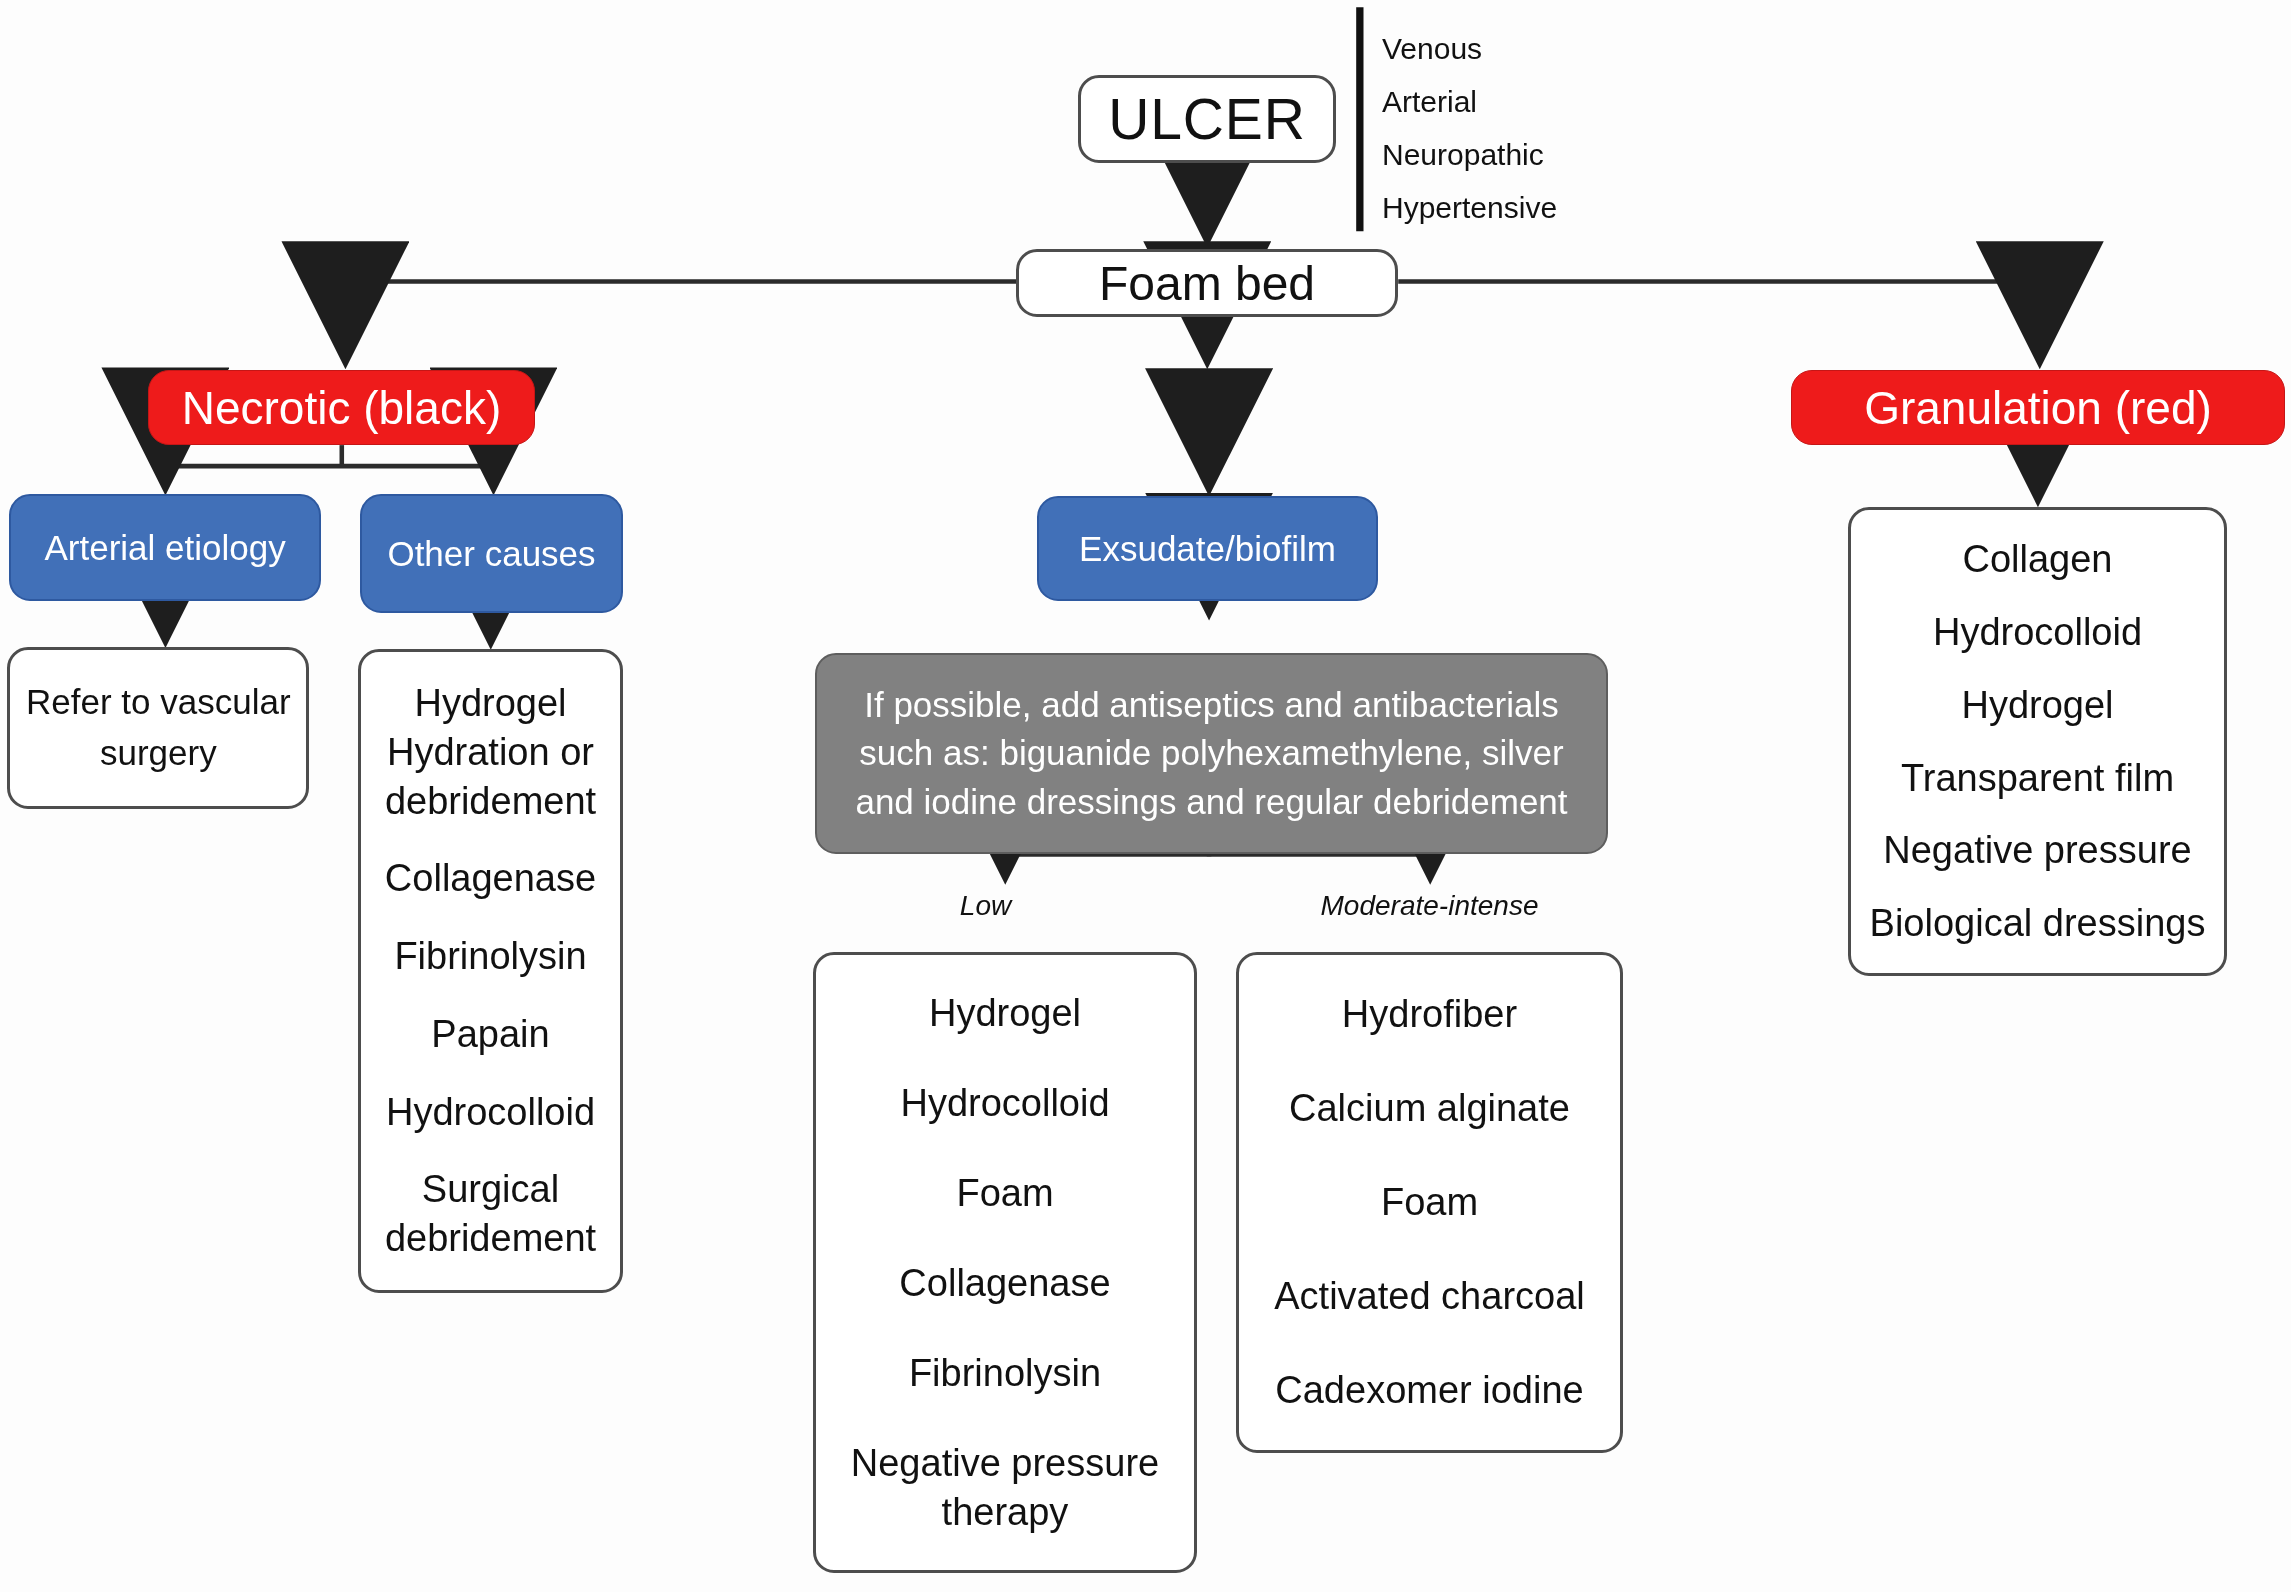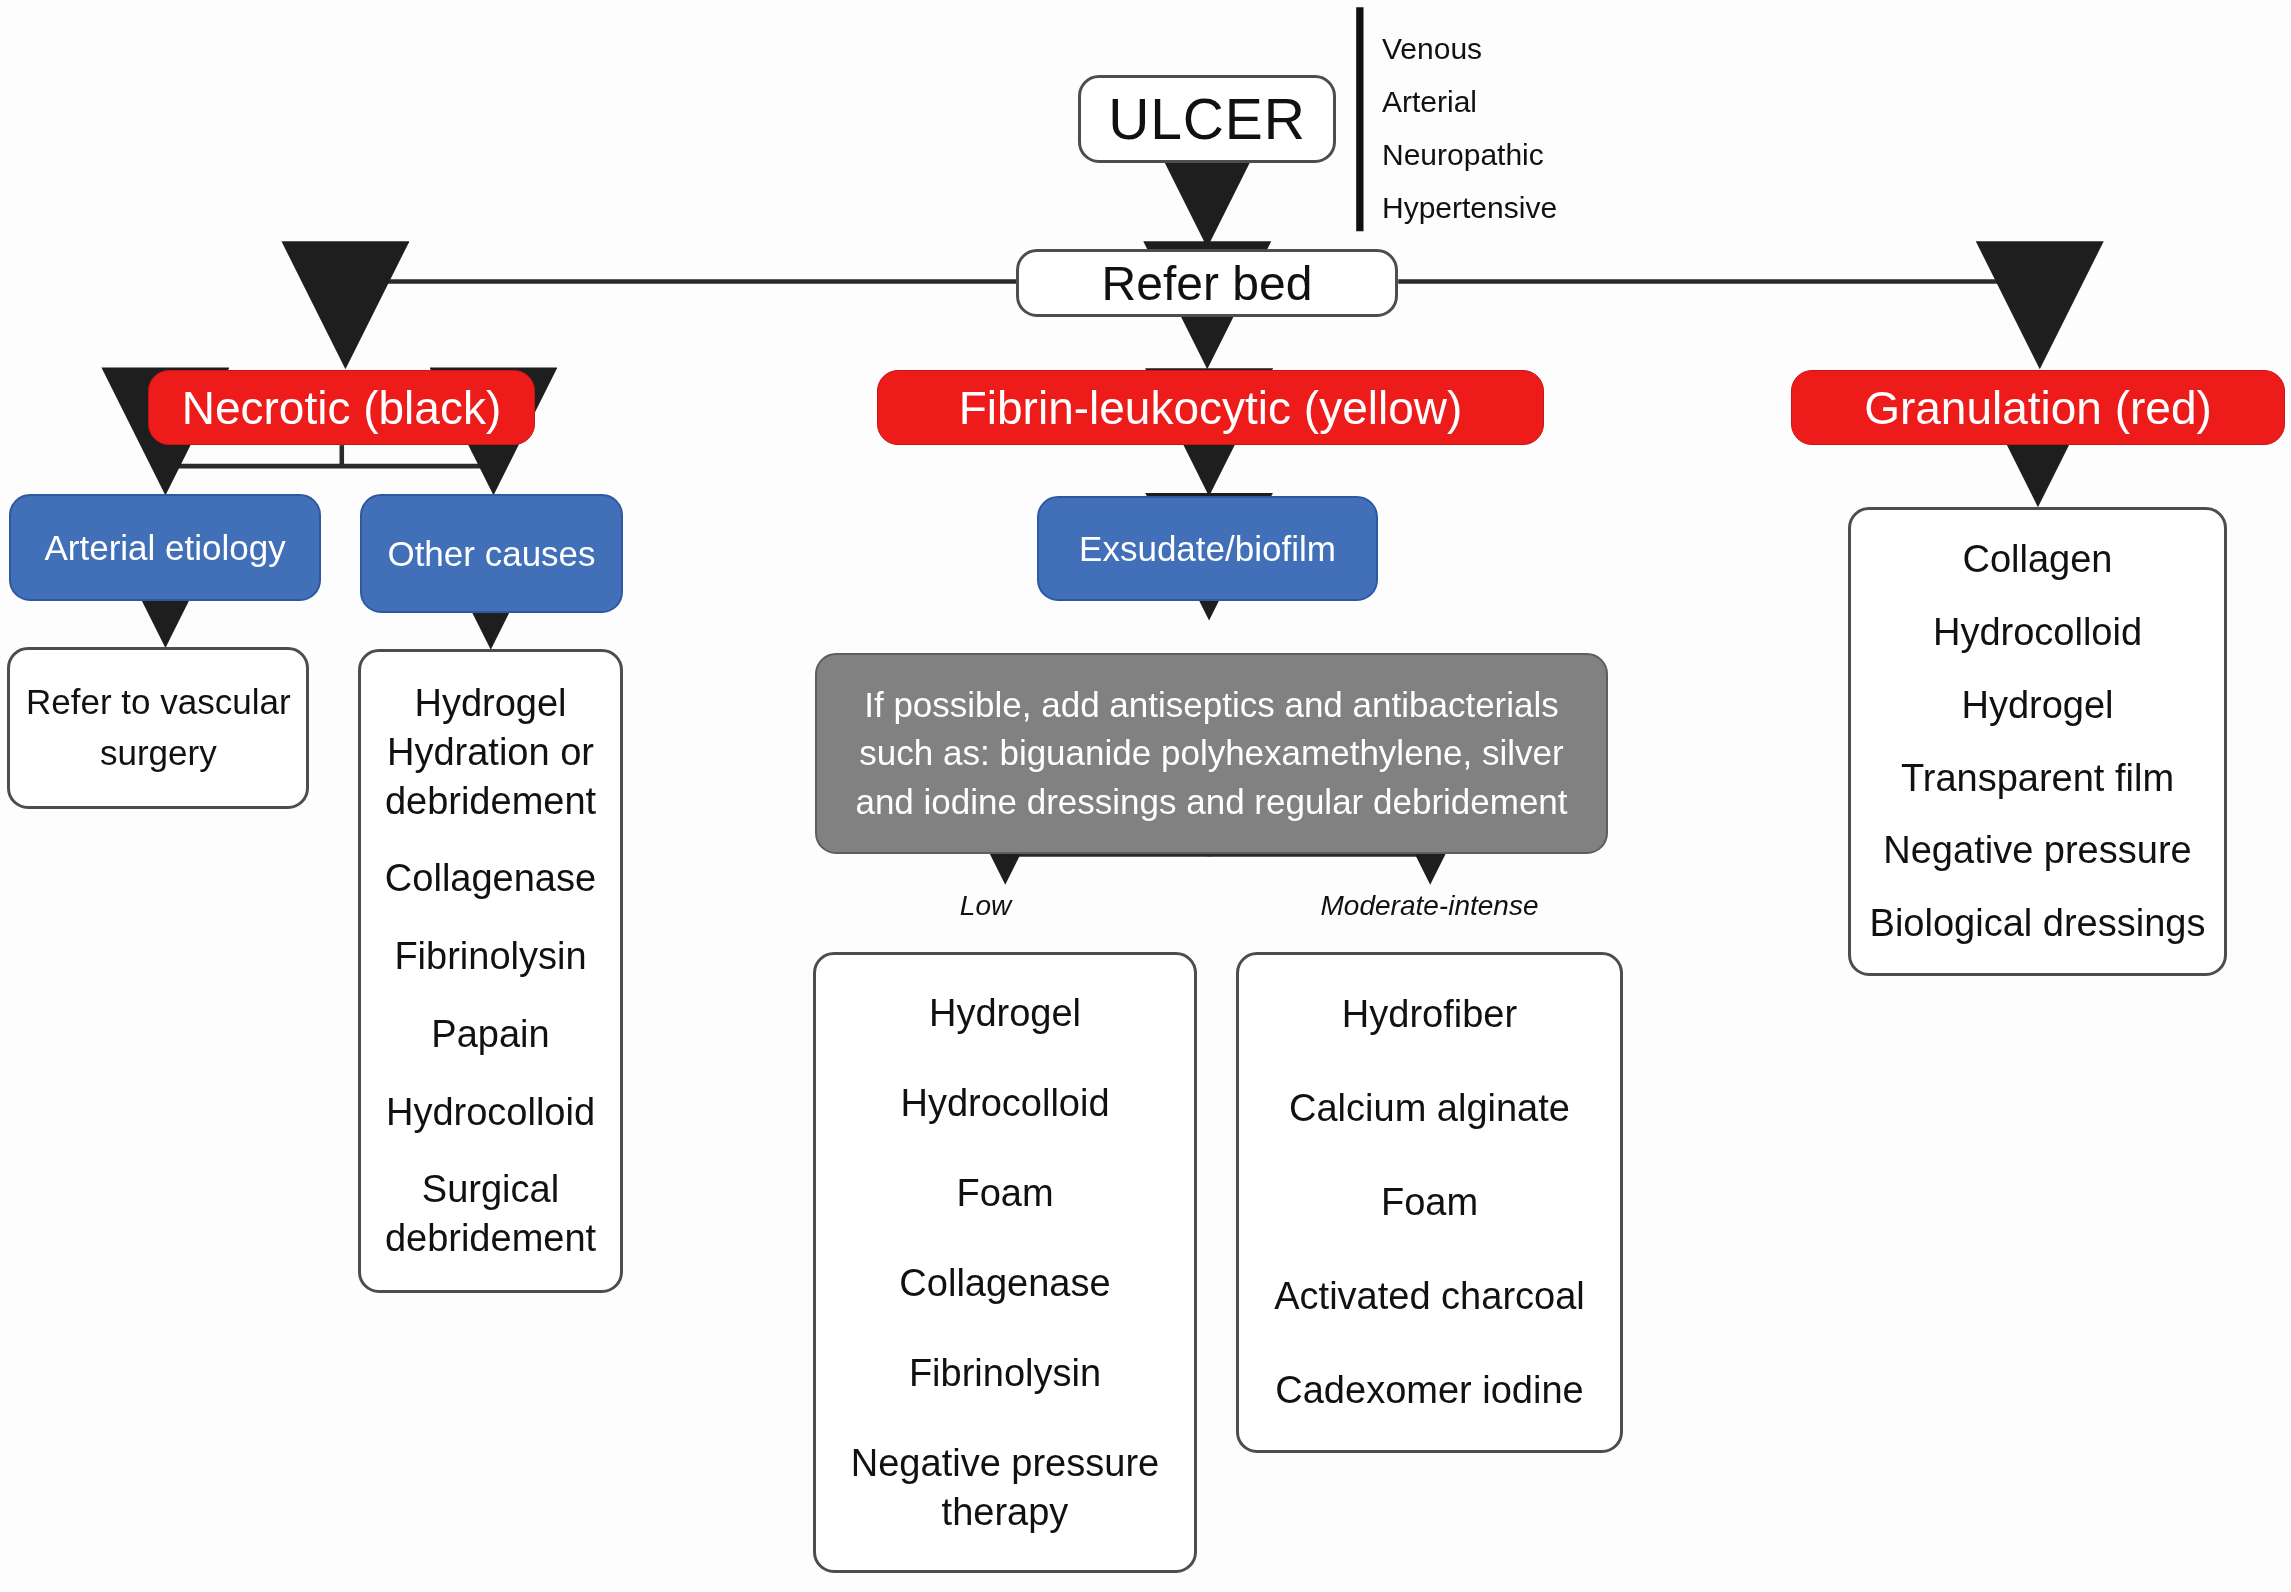--- a/index.html
+++ b/index.html
@@ -78,24 +78,23 @@
 
   <div class="box outline big-title" style="left:1078px;top:75px;width:258px;height:88px;">ULCER</div>
 
   <div class="etio">
     <div>Venous</div>
     <div>Arterial</div>
     <div>Neuropathic</div>
     <div>Hypertensive</div>
   </div>
 
-  <div class="box outline mid-title" style="left:1016px;top:249px;width:382px;height:68px;">Refer bed</div>
+  <div class="box outline mid-title" style="left:1016px;top:249px;width:382px;height:68px;">Foam bed</div>
 
   <div class="box red-band" style="left: 148px; top: 370px; width: 387px; height: 75px; background: rgb(238, 27, 27);">Necrotic (black)</div>
-  <div class="box red-band" style="left: 877px; top: 370px; width: 667px; height: 75px; background: rgb(238, 27, 27);">Fibrin-leukocytic (yellow)</div>
   <div class="box red-band" style="left: 1791px; top: 370px; width: 494px; height: 75px; background: rgb(238, 27, 27);">Granulation (red)</div>
 
   <div class="box blue-node" style="left: 9.1px; top: 494px; width: 312px; height: 107px; background: rgb(65, 112, 184);">Arterial etiology</div>
   <div class="box blue-node" style="left: 360px; top: 494px; width: 263px; height: 119px; background: rgb(65, 112, 184);">Other causes</div>
 
   <div class="box outline" style="left:7.3px;top:647px;width:302px;height:162px;font-size:35px;line-height:1.45;">Refer to vascular
 surgery</div>
 
   <div class="box outline list-box" style="left:358px;top:649px;width:265px;height:644px;">
     <div class="list-item">Hydrogel

